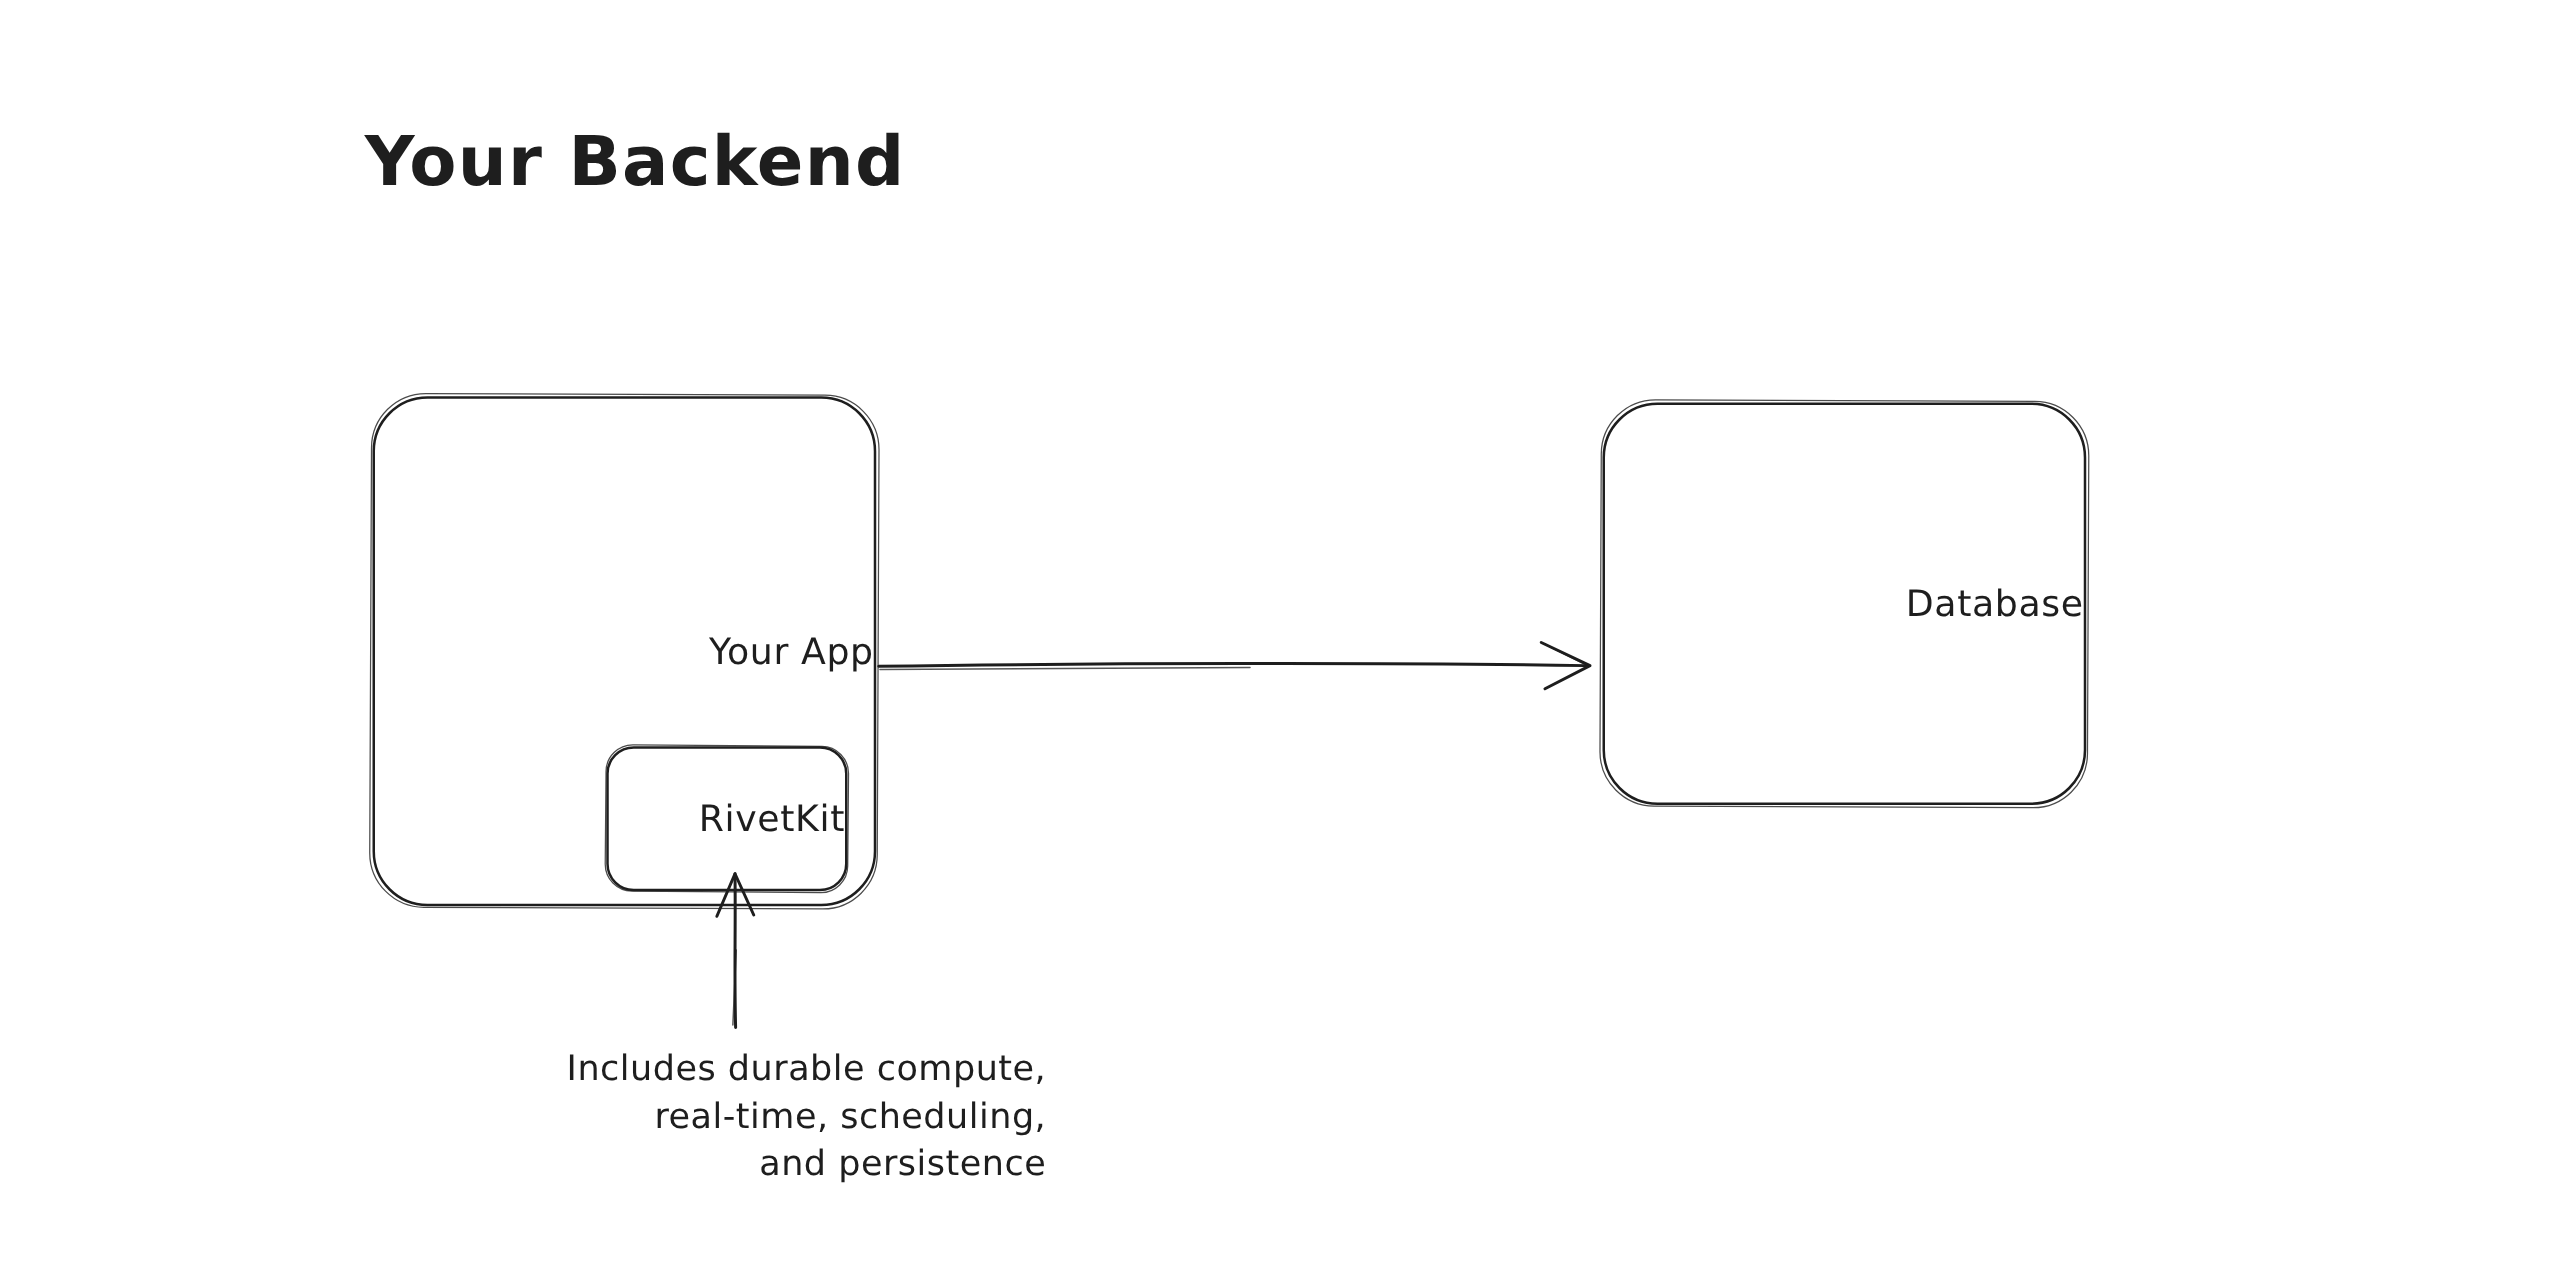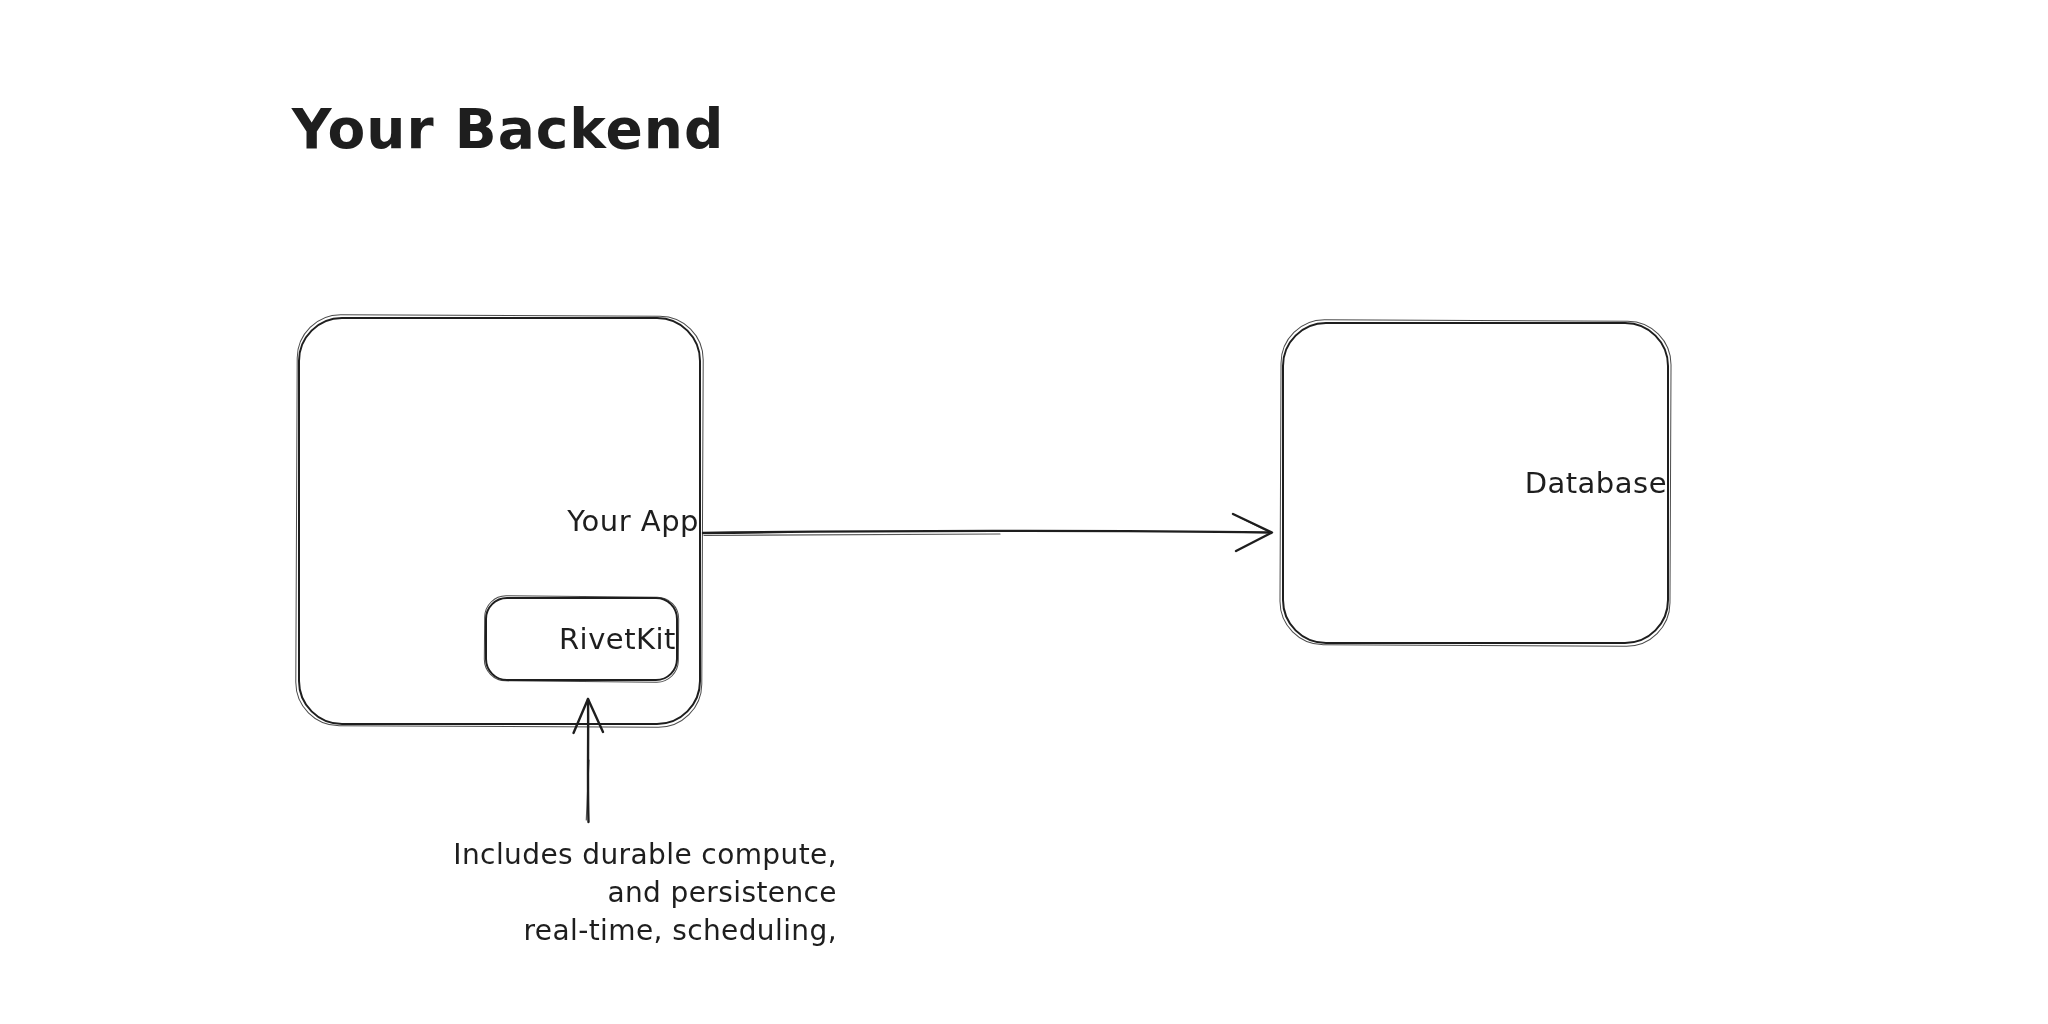--- a/index.html
+++ b/index.html
@@ -48,21 +48,21 @@
     transform:rotate(.25deg);
     pointer-events:none;
   }
   .box-your-app{
     left:298px;top:317px;width:403px;height:408px;border-radius:44px;
   }
   .box-database{
     left:1282px;top:322px;width:387px;height:322px;border-radius:44px;
   }
   .box-rivetkit{
-    left:485px;top:597px;width:193px;height:84px;border-radius:22px;
+    left:485px;top:597px;width:193px;height:116px;border-radius:22px;
     border-width:2.6px;
   }
   .box-rivetkit::before{inset:-3px;transform:rotate(.5deg);}
 
   .node-label{
     font-size:29px;
     letter-spacing:.5px;
     white-space:nowrap;
   }
   .node-label-small{font-size:29px;}
@@ -123,17 +123,17 @@
 
     <g>
       <path class="stroke-main" d="M588.5 822 C 587.3 780, 588.6 740, 588 699"></path>
       <path class="stroke-echo" d="M586.3 820 L589 760"></path>
       <path class="stroke-main" d="M573.5 733 L588 699 L603 732"></path>
     </g>
   </svg>
 
   <div class="caption">
     <div>Includes durable compute,</div>
+    <div>real-time, scheduling,</div>
     <div>and persistence</div>
-    <div>real-time, scheduling,</div>
   </div>
 
 </div>
 
 </body></html>

